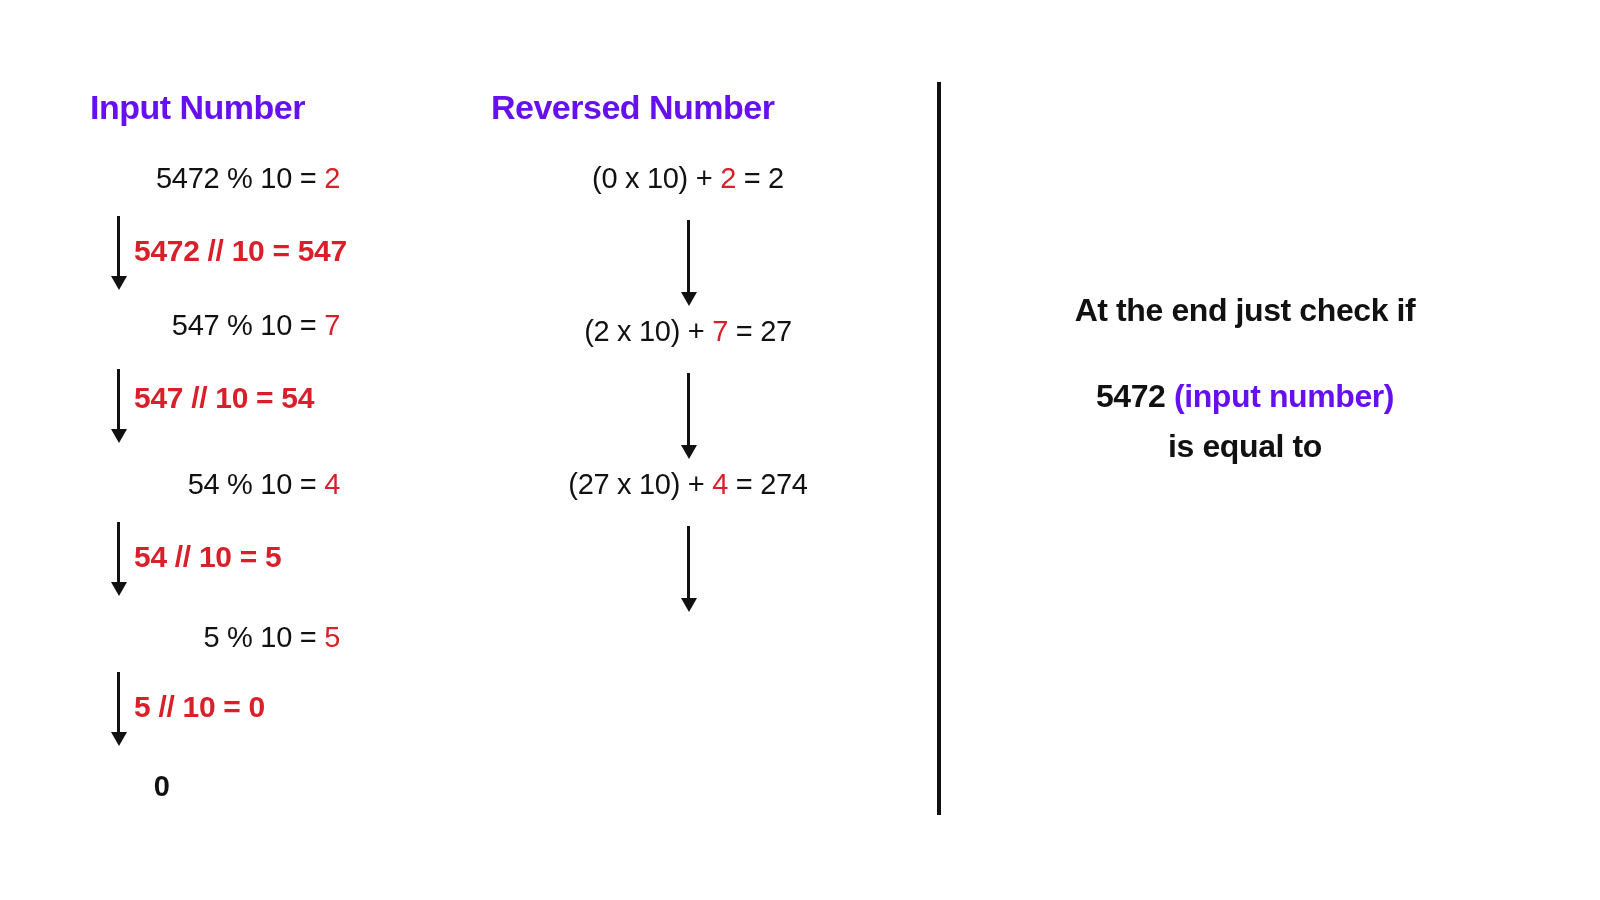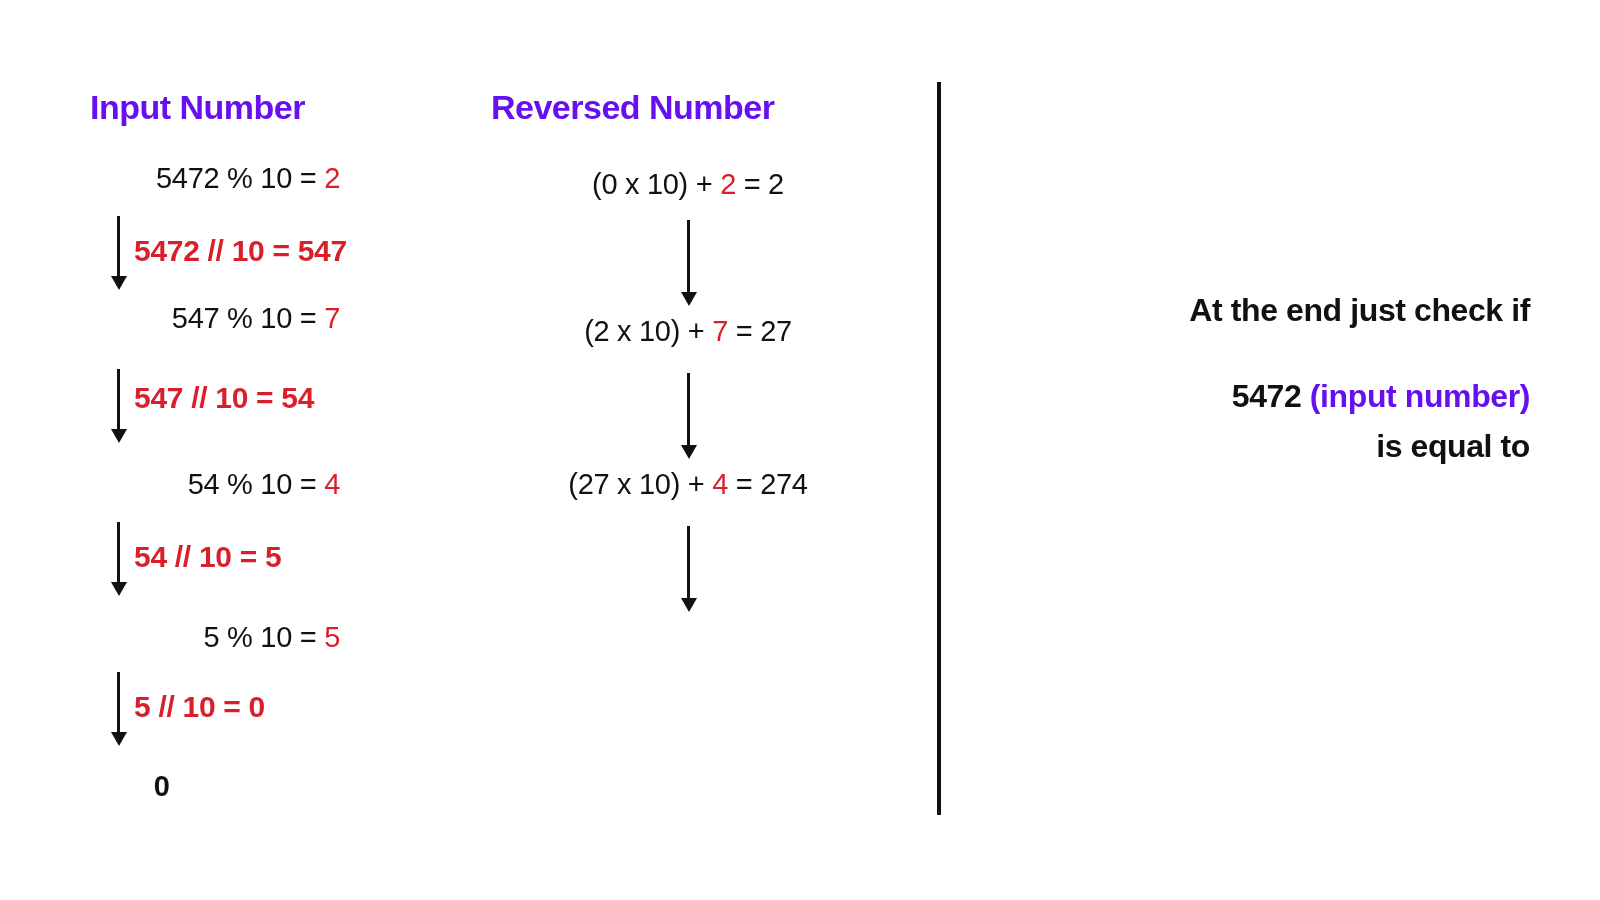--- a/index.html
+++ b/index.html
@@ -51,25 +51,25 @@
     left: 80px;
   }
   
   .eq-right {
     text-align: center;
     width: 460px;
     left: 458px;
   }
 
   #eq-l1 { top: 162px; }
-  #eq-l2 { top: 302px; }
+  #eq-l2 { top: 309px; }
   #eq-l3 { top: 468px; }
   #eq-l4 { top: 621px; }
 
-  #eq-r1 { top: 168px; }
+  #eq-r1 { top: 162px; }
   #eq-r2 { top: 315px; }
   #eq-r3 { top: 468px; }
   #eq-r4 { top: 621px; }
 
   
   .note {
     position: absolute;
     font-family: "Liberation Sans", sans-serif;
     font-weight: bold;
     font-size: 30px;
@@ -144,21 +144,21 @@
     height: 733px;
     background: #111111;
   }
 
   
   #conclusion {
     position: absolute;
     left: 960px;
     top: 294px;
     width: 570px;
-    text-align: right;
+    text-align: center;
   }
   .conc-line {
     font-family: "Liberation Sans", sans-serif;
     font-weight: bold;
     font-size: 32px;
     color: #111111;
     letter-spacing: -0.4px;
     white-space: nowrap;
     line-height: 1.0;
   }

